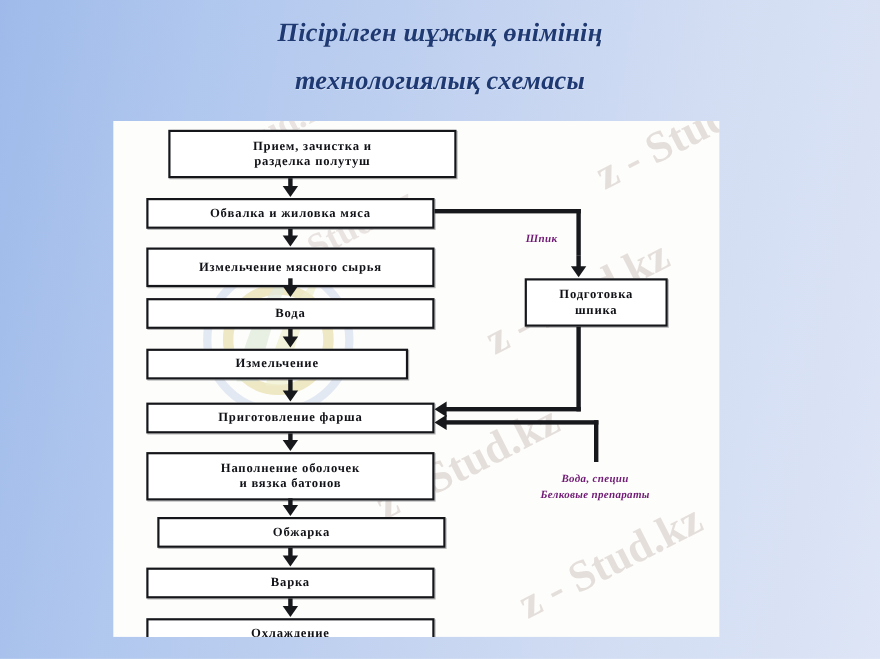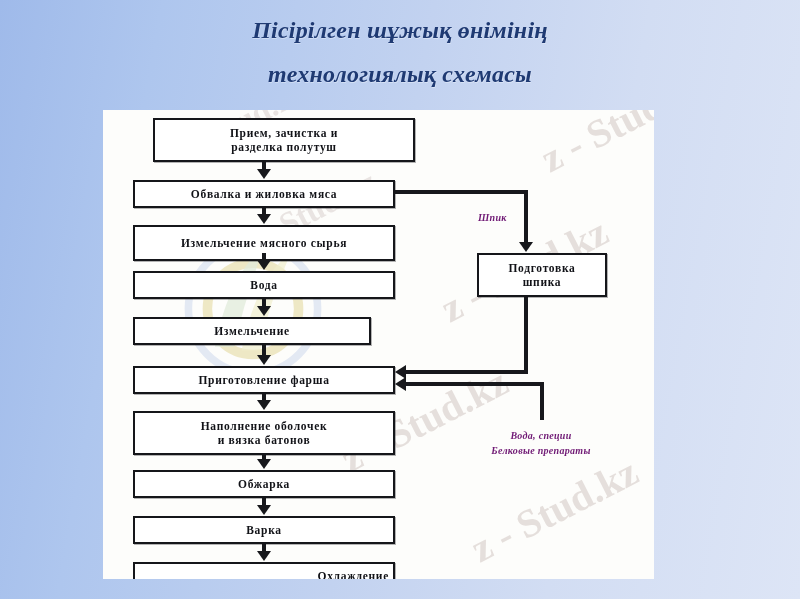--- a/index.html
+++ b/index.html
@@ -189,33 +189,33 @@
 
   <div class="node" style="left:30px; top:301px; width:262px; height:44px;">
     <span>
       <span>Наполнение оболочек</span>
       <span>и вязка батонов</span>
     </span>
   </div>
   <div class="vline" style="left:159px; top:343px; height:9px;"></div>
   <div class="arrow-down" style="left:154px; top:349px;"></div>
 
-  <div class="node" style="left:30px; top:360px; width:262px; height:28px;">
+  <div class="node" style="left:40px; top:360px; width:262px; height:28px;">
     <span>Обжарка</span>
   </div>
   <div class="vline" style="left:159px; top:388px; height:10px;"></div>
   <div class="arrow-down" style="left:154px; top:395px;"></div>
 
   <div class="node" style="left:30px; top:406px; width:262px; height:28px;">
     <span>Варка</span>
   </div>
   <div class="vline" style="left:159px; top:434px; height:10px;"></div>
   <div class="arrow-down" style="left:154px; top:441px;"></div>
 
-  <div class="node" style="left:30px; top:452px; width:262px; height:28px;justify-content:flex-end;">
+  <div class="node" style="left:30px; top:452px; width:262px; height:28px;">
     <span>Охлаждение</span>
   </div>
 
   <div class="hline" style="left:292px; top:80px; width:133px;"></div>
   <div class="vline" style="left:421px; top:80px; height:42px;"></div>
 
   <div class="side-label" style="left:375px; top:100px;">Шпик</div>
 
   <div class="vline" style="left:421px; top:122px; height:14px;"></div>
   <div class="arrow-down" style="left:416px; top:132px;"></div>

